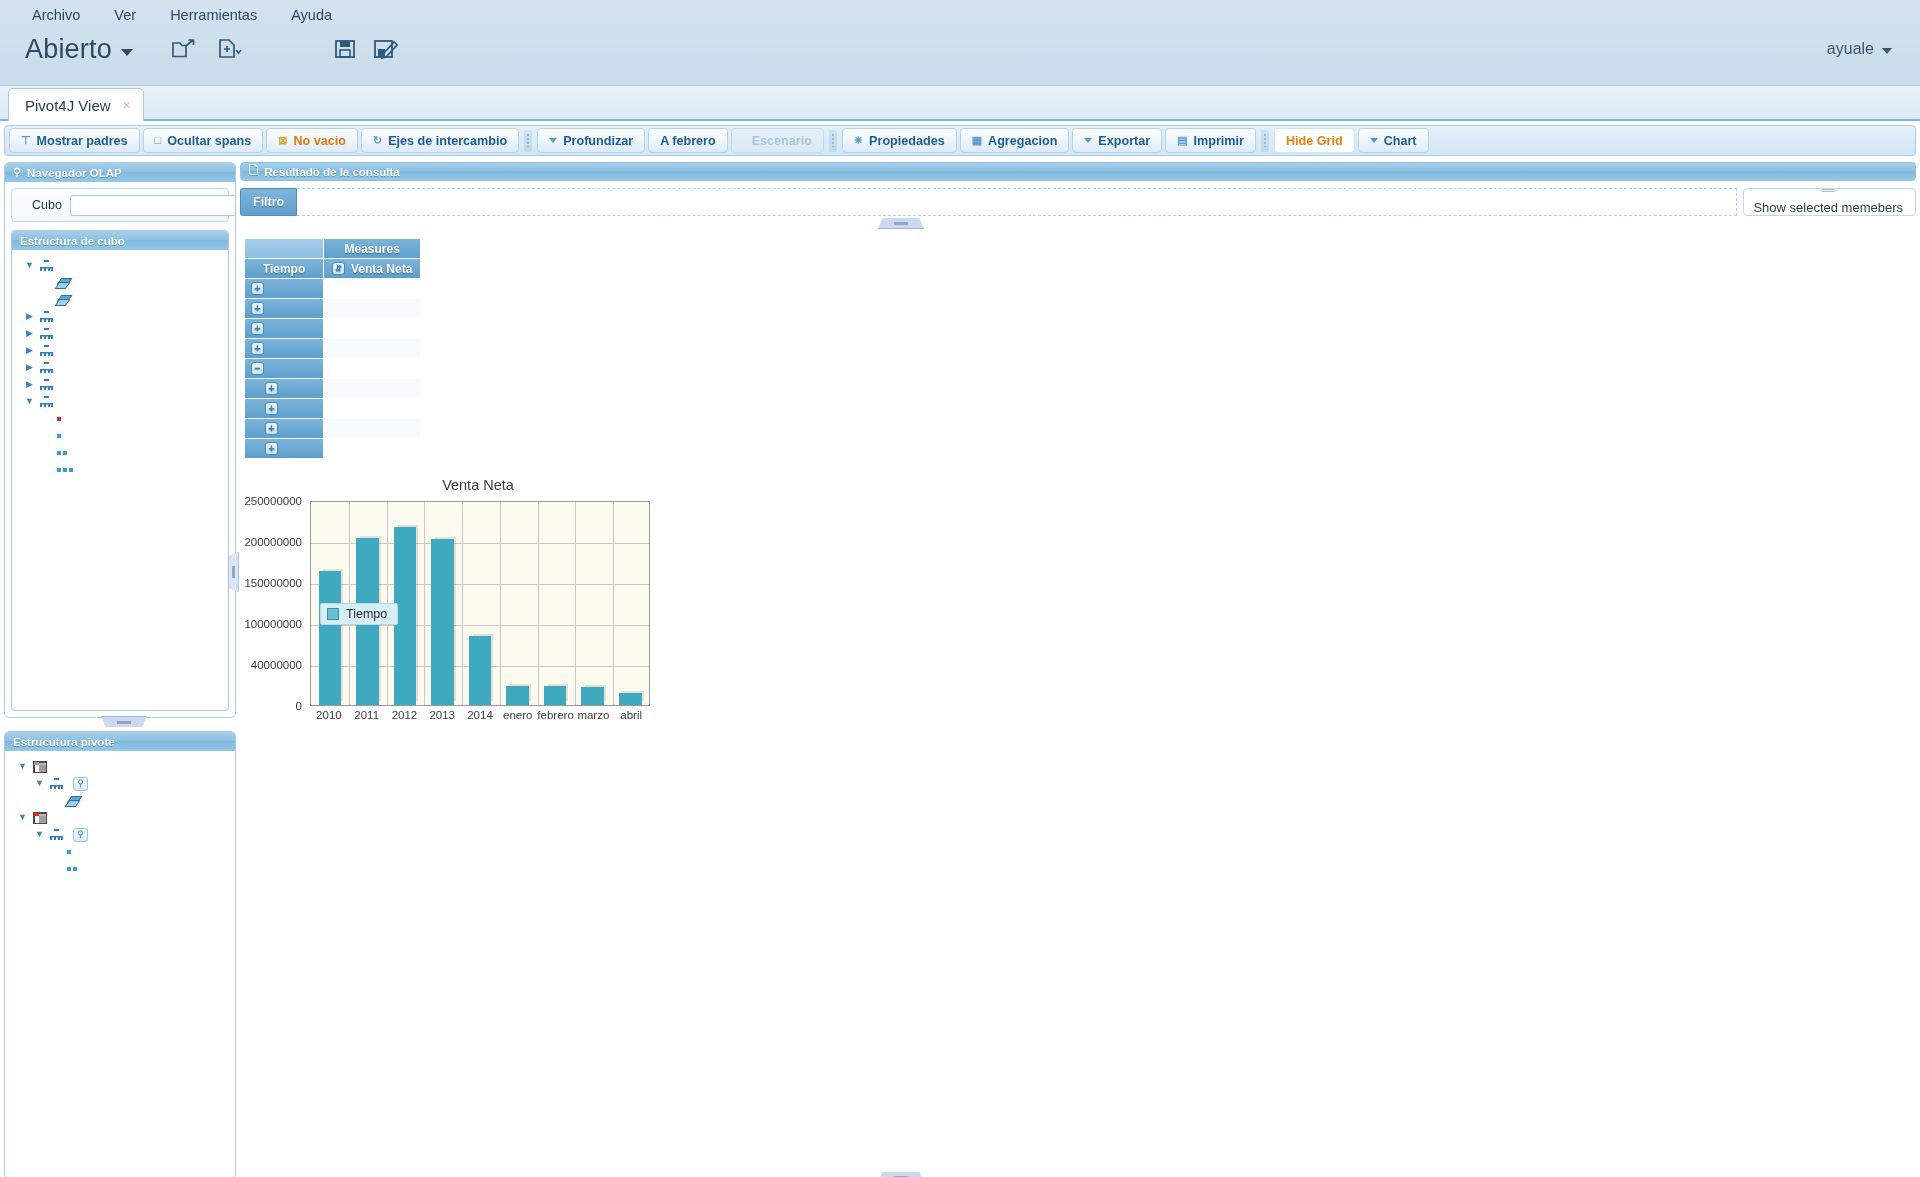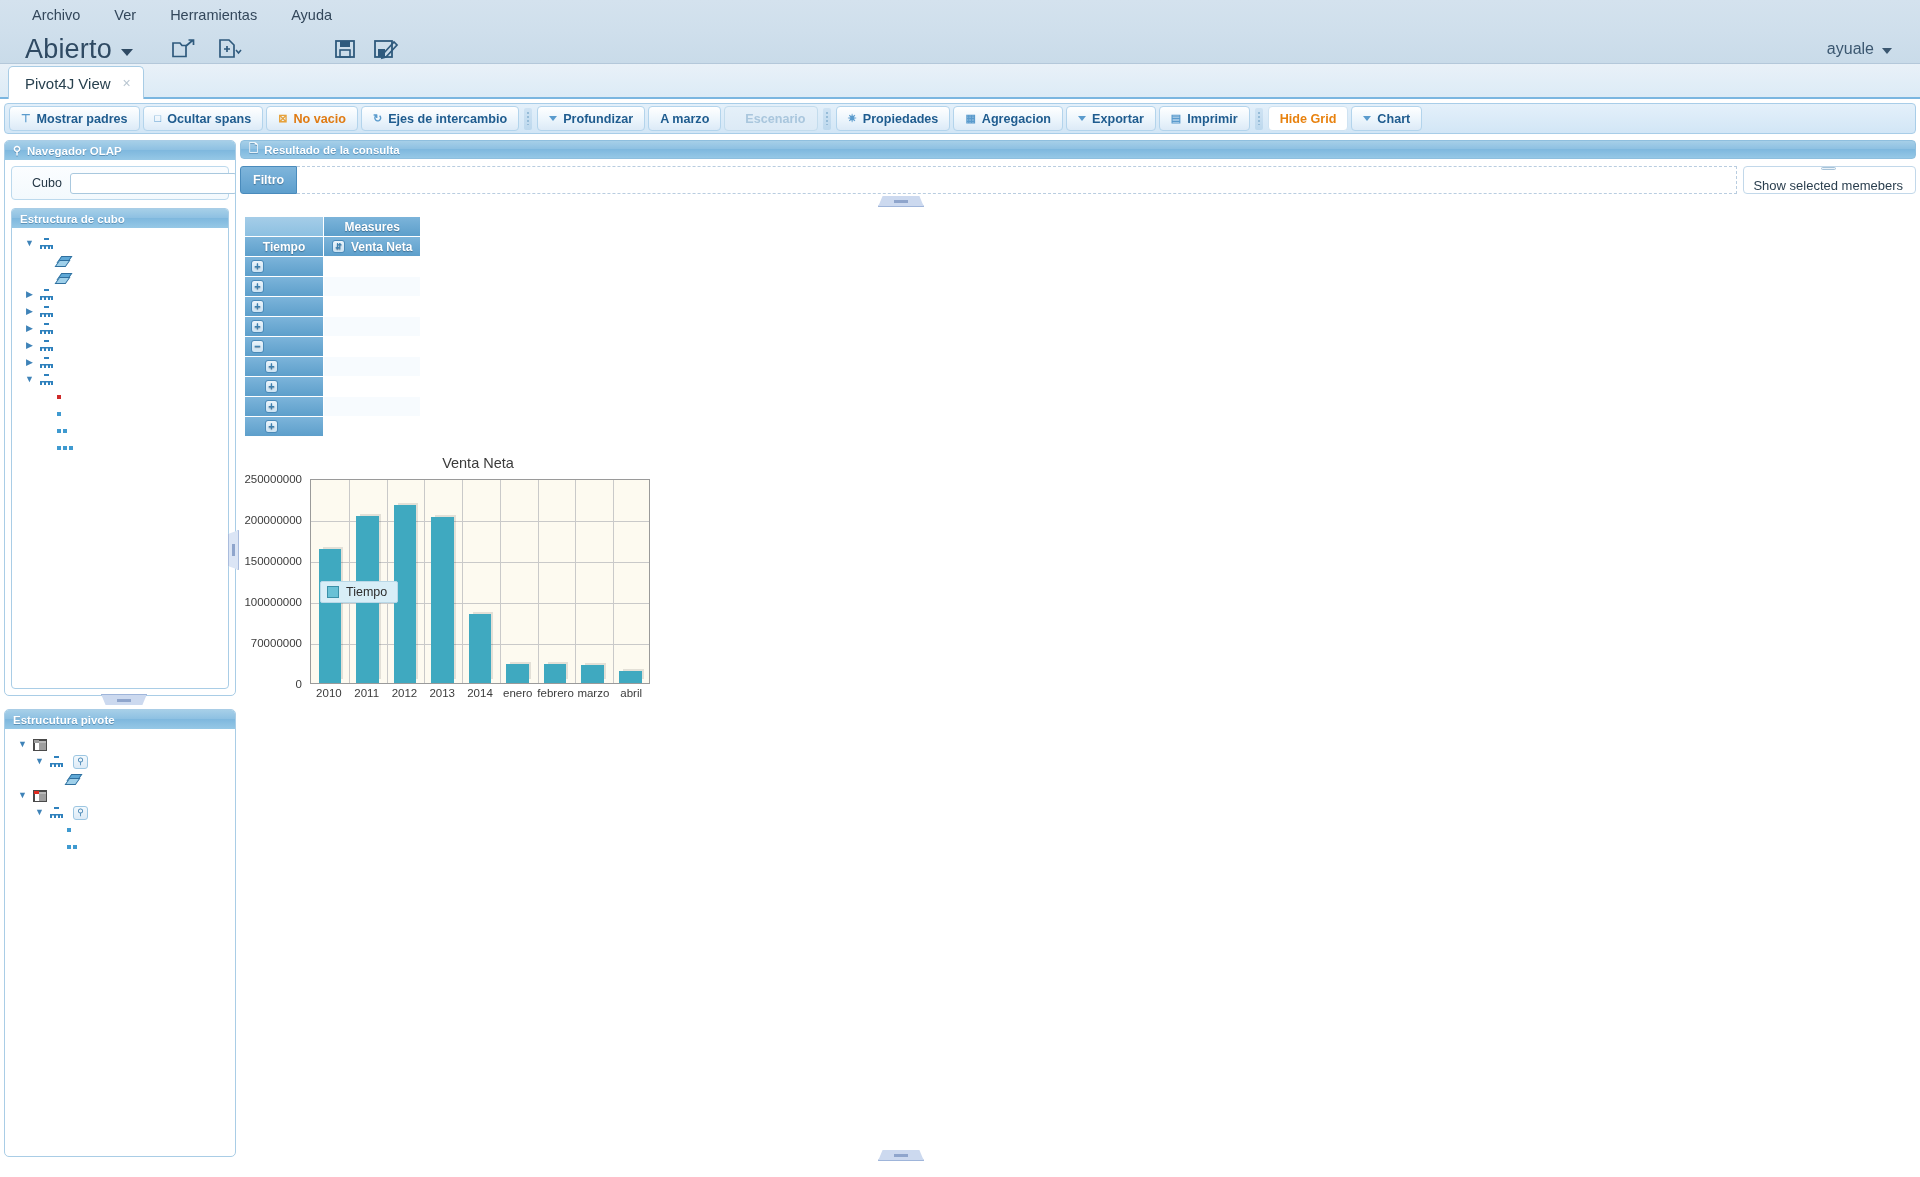--- a/index.html
+++ b/index.html
@@ -8,21 +8,21 @@
     margin: 0; padding: 0;
     width: 1920px; height: 1177px;
     font-family: "Liberation Sans", sans-serif;
     background: #ffffff;
     overflow: hidden;
   }
 
   
   .appbar {
     position: relative;
-    width: 1920px; height: 64px;
+    width: 1920px; height: 86px;
     background: linear-gradient(to bottom, #d4e2ee 0%, #cfdfec 50%, #c9dbe9 100%);
     border-bottom: 1px solid #b4c8da;
   }
   .menubar {
     display: flex; align-items: center;
     padding: 4px 0 0 30px;
     height: 26px;
     gap: 30px;
   }
   .menubar .mi {
@@ -574,21 +574,21 @@
 
   <div class="tbsep">
       <i></i>
     </div>
 
   <div class="tbtn">
     <span class="tbcaret"></span>
     <span>Profundizar</span>
   </div>
   <div class="tbtn">
-    <span>A marzo</span>
+    <span>A febrero</span>
   </div>
   <div class="tbtn disabled">
     <span>Escenario</span>
   </div>
 
   <div class="tbsep">
       <i></i>
     </div>
 
   <div class="tbtn">
@@ -910,21 +910,21 @@
     </div>
 
     <div class="vhandle" style="left: -12px; top: 390px;">
         <i></i>
       </div>
 
     <div class="chartwrap">
       <div class="chart-title">Venta Neta</div>
       <div class="tickwrap" id="ytick-wrap">
           <div class="ytick" style="top: 205px; right: 8px;">0</div>
-          <div class="ytick" style="top: 164px; right: 8px;">70000000</div>
+          <div class="ytick" style="top: 164px; right: 8px;">40000000</div>
           <div class="ytick" style="top: 123px; right: 8px;">100000000</div>
           <div class="ytick" style="top: 82px; right: 8px;">150000000</div>
           <div class="ytick" style="top: 41px; right: 8px;">200000000</div>
           <div class="ytick" style="top: 0px; right: 8px;">250000000</div>
         </div>
       <div class="plotbox">
         <div id="gridlines">
             <div class="gridline-h" style="top: 164px;"></div>
             <div class="gridline-h" style="top: 123px;"></div>
             <div class="gridline-h" style="top: 82px;"></div>

